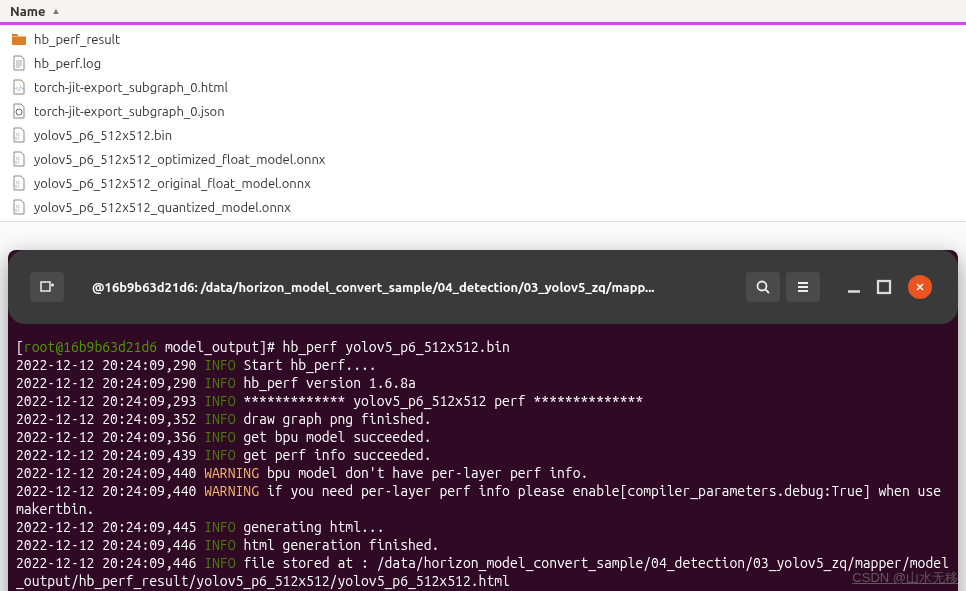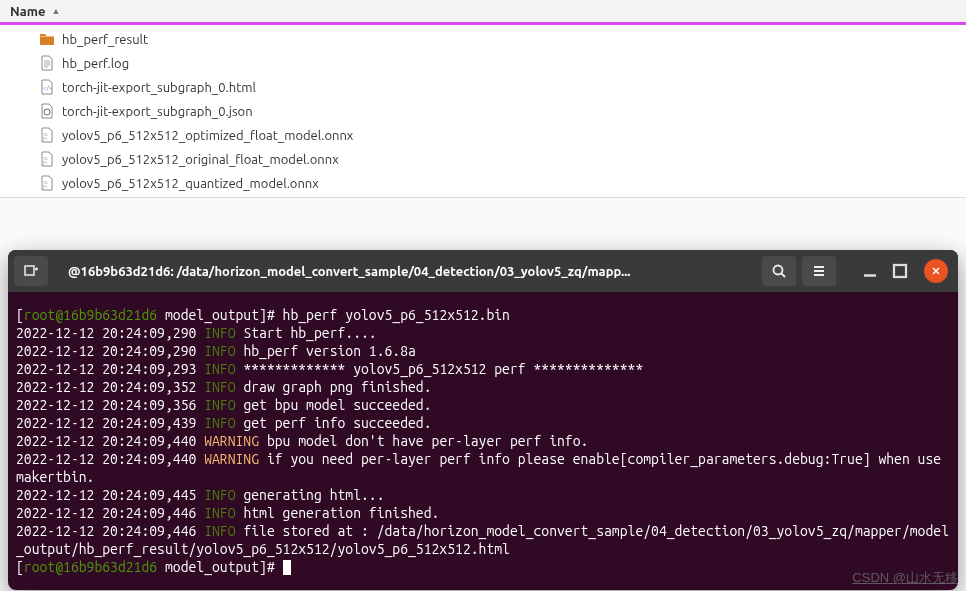--- a/index.html
+++ b/index.html
@@ -2,26 +2,26 @@
 <html><head>
   <meta charset="utf-8">
   <style>
     * { box-sizing: border-box; margin: 0; padding: 0; }
     body { font-family: Ubuntu, "Segoe UI", sans-serif; background: #fafafa; width: 966px; height: 591px; overflow: hidden; position: relative; }
     
     .file-browser { background: #fff; border-bottom: 1px solid #ddd; }
     .file-header { display: flex; align-items: center; padding: 4px 10px; background: #f5f4f3; border-bottom: 3px solid #d946ef; font-size: 13px; font-weight: bold; color: #333; }
     .file-header-sort { margin-left: 6px; font-size: 9px; color: #777; }
     .file-list { padding: 2px 0; }
-    .file-row { display: flex; align-items: center; padding: 3px 10px; font-size: 13px; color: #333; cursor: pointer; margin-left: 28px; }
+    .file-row { display: flex; align-items: center; padding: 3px 10px; font-size: 13px; color: #333; cursor: pointer; }
     .file-icon { width: 18px; height: 18px; margin-right: 6px; display: inline-flex; align-items: center; justify-content: center; }
     .file-icon svg { width: 16px; height: 16px; }
     
     .terminal-window { position: absolute; top: 250px; left: 8px; width: 950px; background: #300a24; border-radius: 8px; box-shadow: 0 8px 24px rgba(0,0,0,0.4); overflow: hidden; }
-    .terminal-titlebar { display: flex; align-items: center; background: #3a3a3a; padding: 6px; gap: 12px; }
+    .terminal-titlebar { display: flex; align-items: center; background: #3a3a3a; padding: 22px; gap: 20px; border-radius: 17px; }
     .tb-btn { width: 34px; height: 30px; display: flex; align-items: center; justify-content: center; border-radius: 4px; color: #eee; background: #4a4a4a; cursor: pointer; }
     .tb-btn svg { width: 16px; height: 16px; }
     .tb-title { flex: 1; color: #fff; font-size: 13px; font-weight: bold; padding: 0 8px; overflow: hidden; text-overflow: ellipsis; white-space: nowrap; }
     .tb-right { display: flex; gap: 6px; align-items: center; }
     .tb-spacer { width: 10px; }
     .close-btn { width: 24px; height: 24px; background: #e95420; border-radius: 50%; display: flex; align-items: center; justify-content: center; color: #fff; cursor: pointer; margin-left: 6px; margin-right: 4px;}
     .win-btn { width: 24px; height: 24px; display: flex; align-items: center; justify-content: center; color: #ddd; cursor: pointer; }
     
     .terminal-body { padding: 14px 8px; font-family: "Ubuntu Mono", "DejaVu Sans Mono", monospace; font-size: 14px; line-height: 18px; color: #fff; white-space: pre-wrap; word-break: break-all; }
     .term-line { white-space: pre-wrap; word-break: break-all; }
@@ -70,20 +70,30 @@
         <span>torch-jit-export_subgraph_0.html</span>
       </div>
       <div class="file-row">
         <span class="file-icon">
           <svg viewBox="0 0 16 16">
             <path fill="#fff" stroke="#888" d="M3 1h7l3 3v11H3z"></path>
             <circle cx="8" cy="9" r="3" fill="none" stroke="#666"></circle>
           </svg>
         </span>
         <span>torch-jit-export_subgraph_0.json</span>
+      </div>
+      <div class="file-row">
+        <span class="file-icon">
+          <svg viewBox="0 0 16 16">
+            <path fill="#fff" stroke="#888" d="M3 1h7l3 3v11H3z"></path>
+            <text x="4" y="9" font-size="4" fill="#888">10</text>
+            <text x="4" y="13" font-size="4" fill="#888">01</text>
+          </svg>
+        </span>
+        <span>yolov5_p6_512x512.bin</span>
       </div>
       <div class="file-row">
         <span class="file-icon">
           <svg viewBox="0 0 16 16">
             <path fill="#fff" stroke="#888" d="M3 1h7l3 3v11H3z"></path>
             <text x="4" y="9" font-size="4" fill="#888">10</text>
             <text x="4" y="13" font-size="4" fill="#888">01</text>
           </svg>
         </span>
         <span>yolov5_p6_512x512_optimized_float_model.onnx</span>

